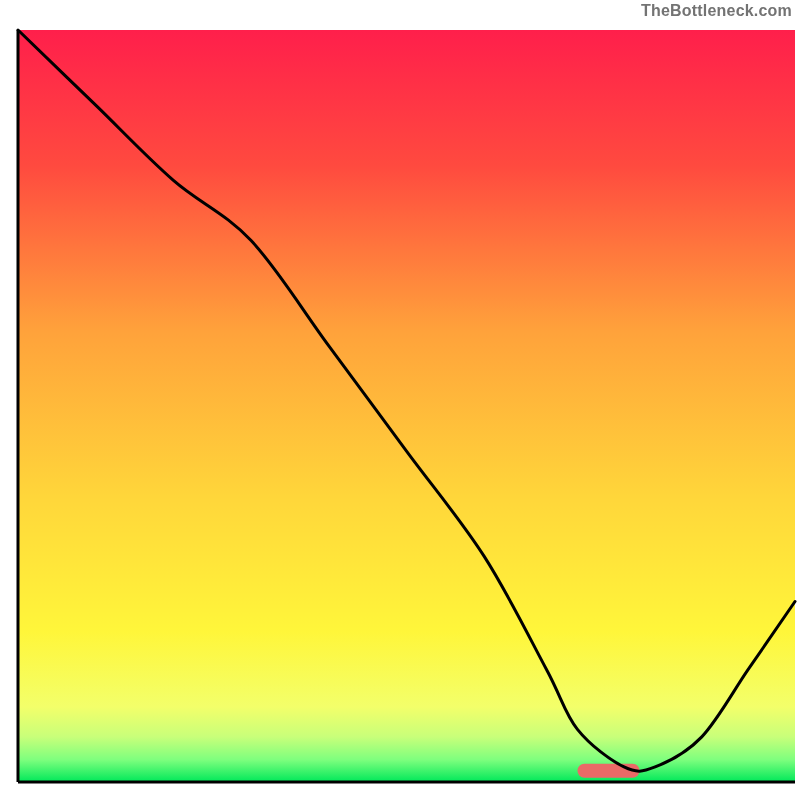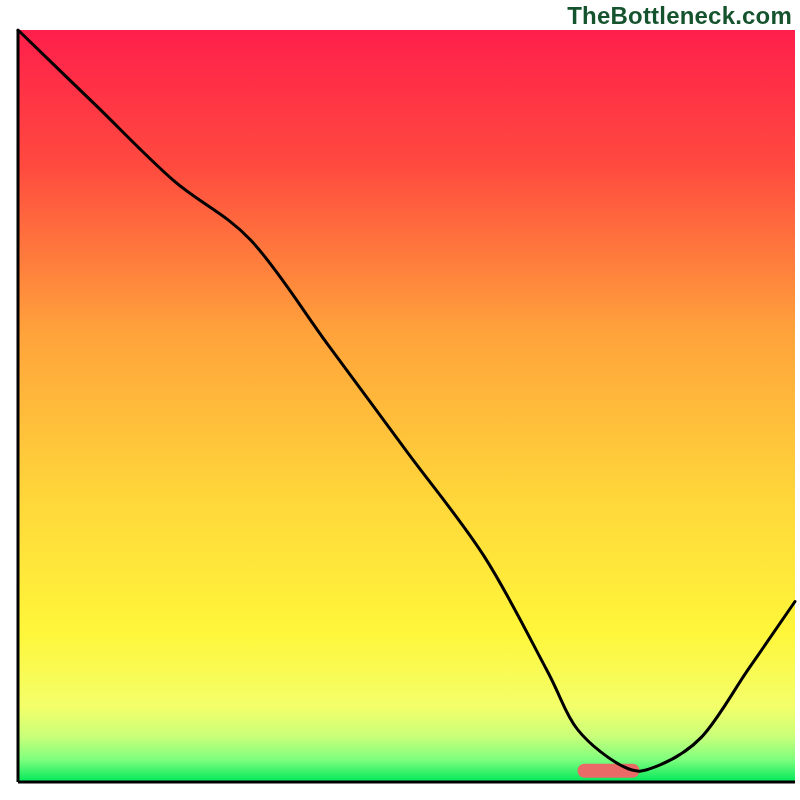--- a/index.html
+++ b/index.html
@@ -13,23 +13,23 @@
   }
   .stage {
     position: relative;
     width: 800px;
     height: 800px;
   }
   .watermark {
     position: absolute;
     top: 2px;
     right: 8px;
-    font-size: 24px;
+    font-size: 16px;
     font-weight: 600;
-    color: #14532d;
+    color: #737373;
     letter-spacing: 0.2px;
     z-index: 30;
   }
   svg.plot {
     position: absolute;
     left: 0;
     top: 0;
     width: 800px;
     height: 800px;
     z-index: 10;

